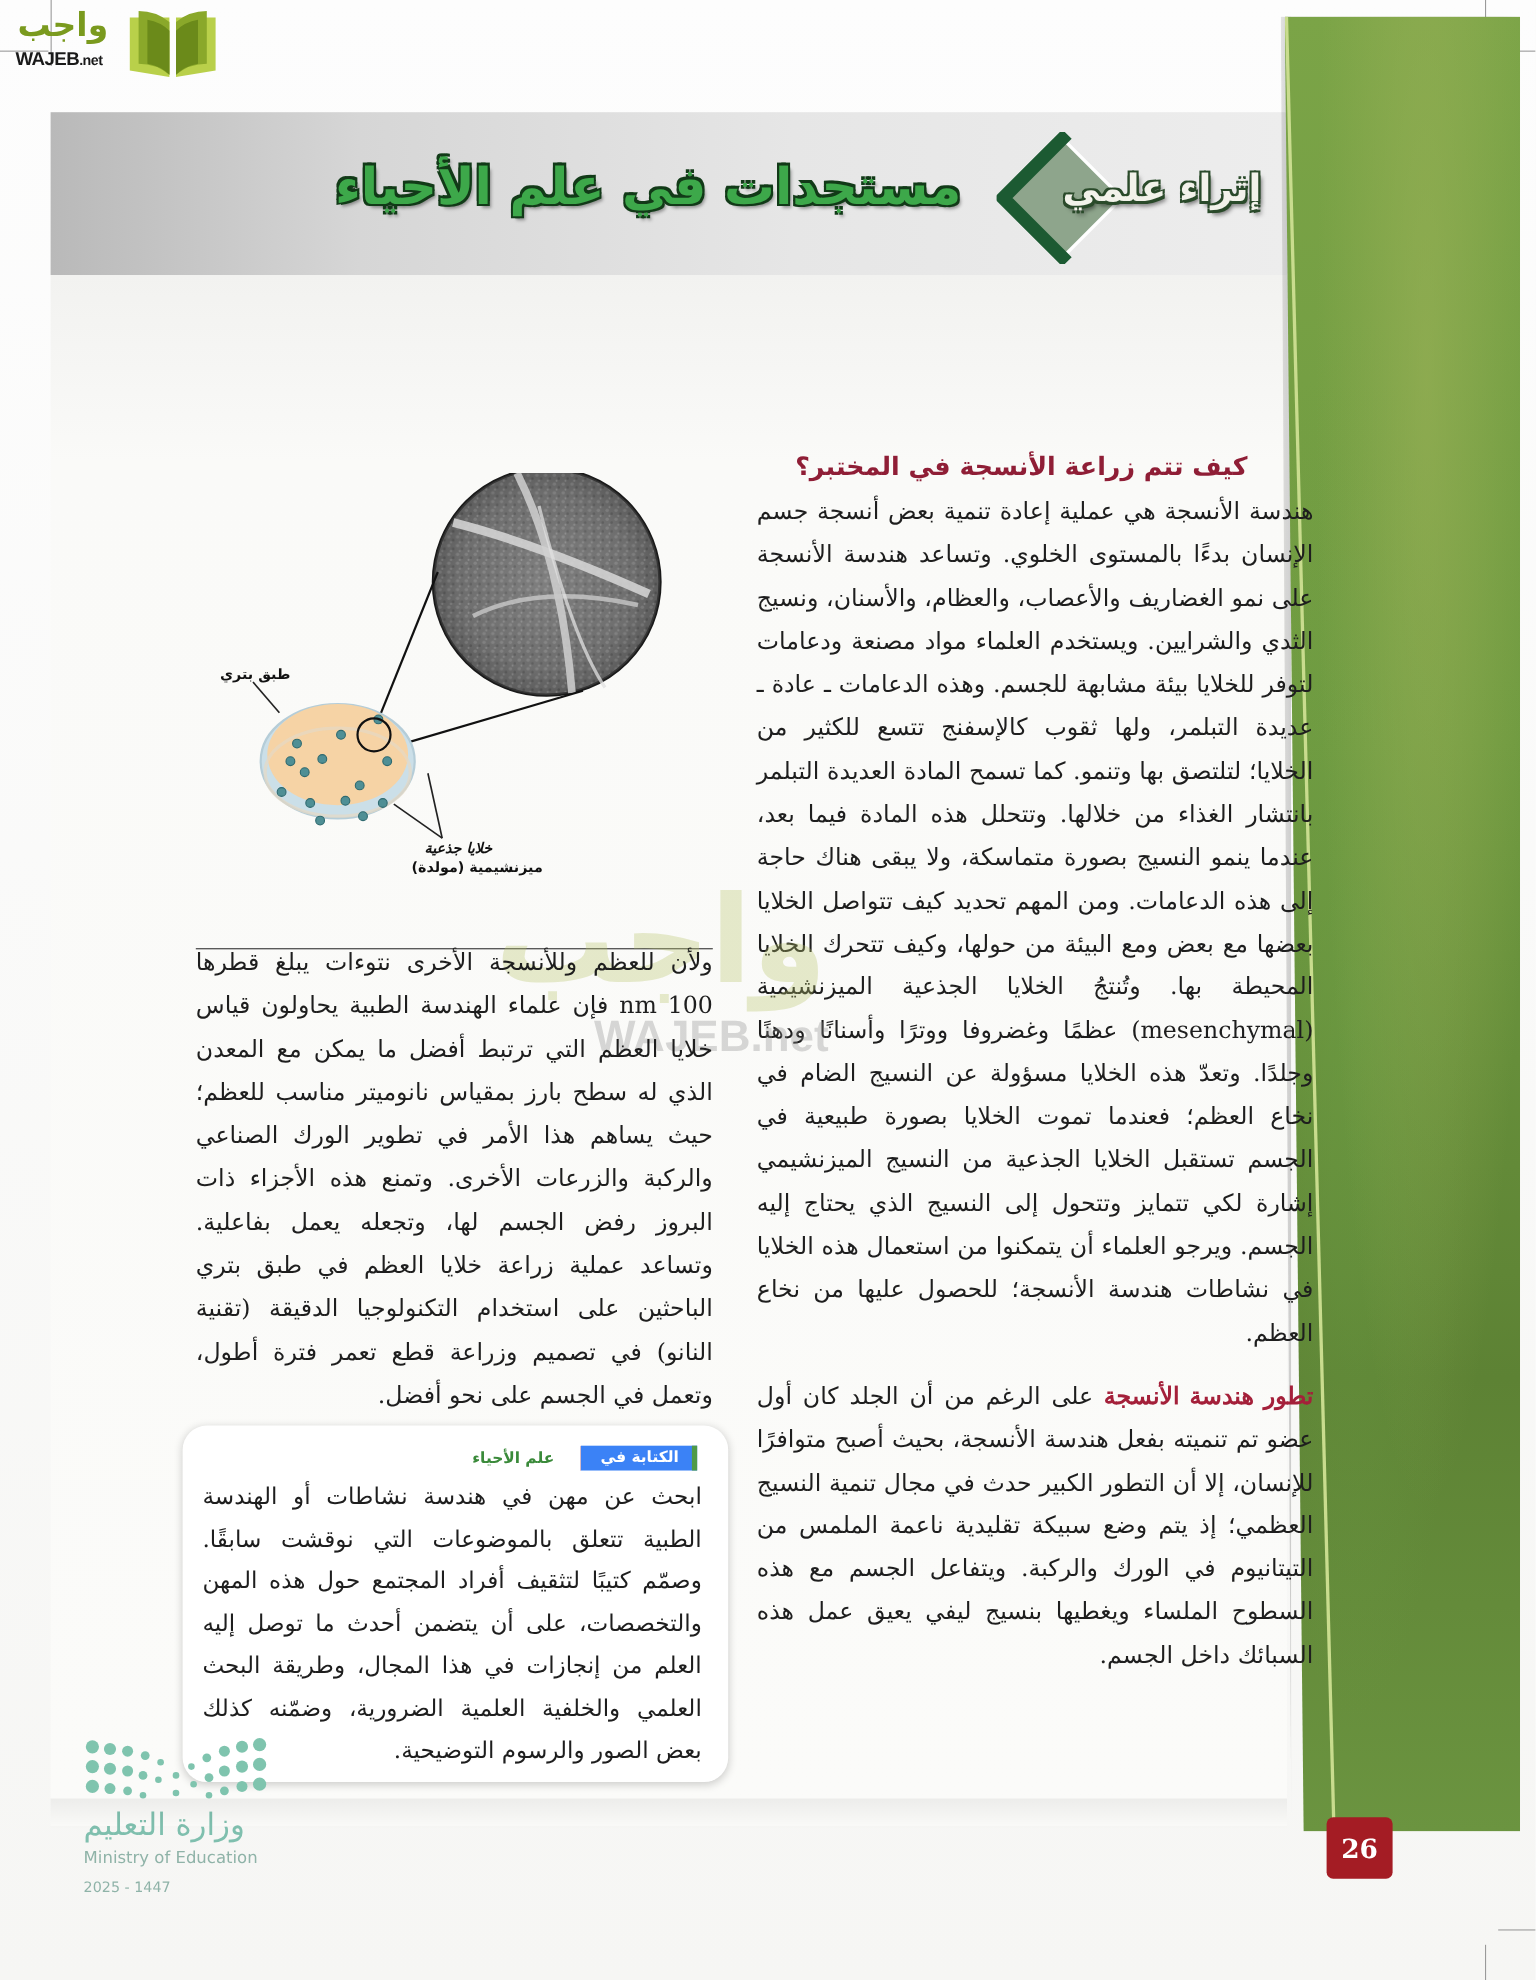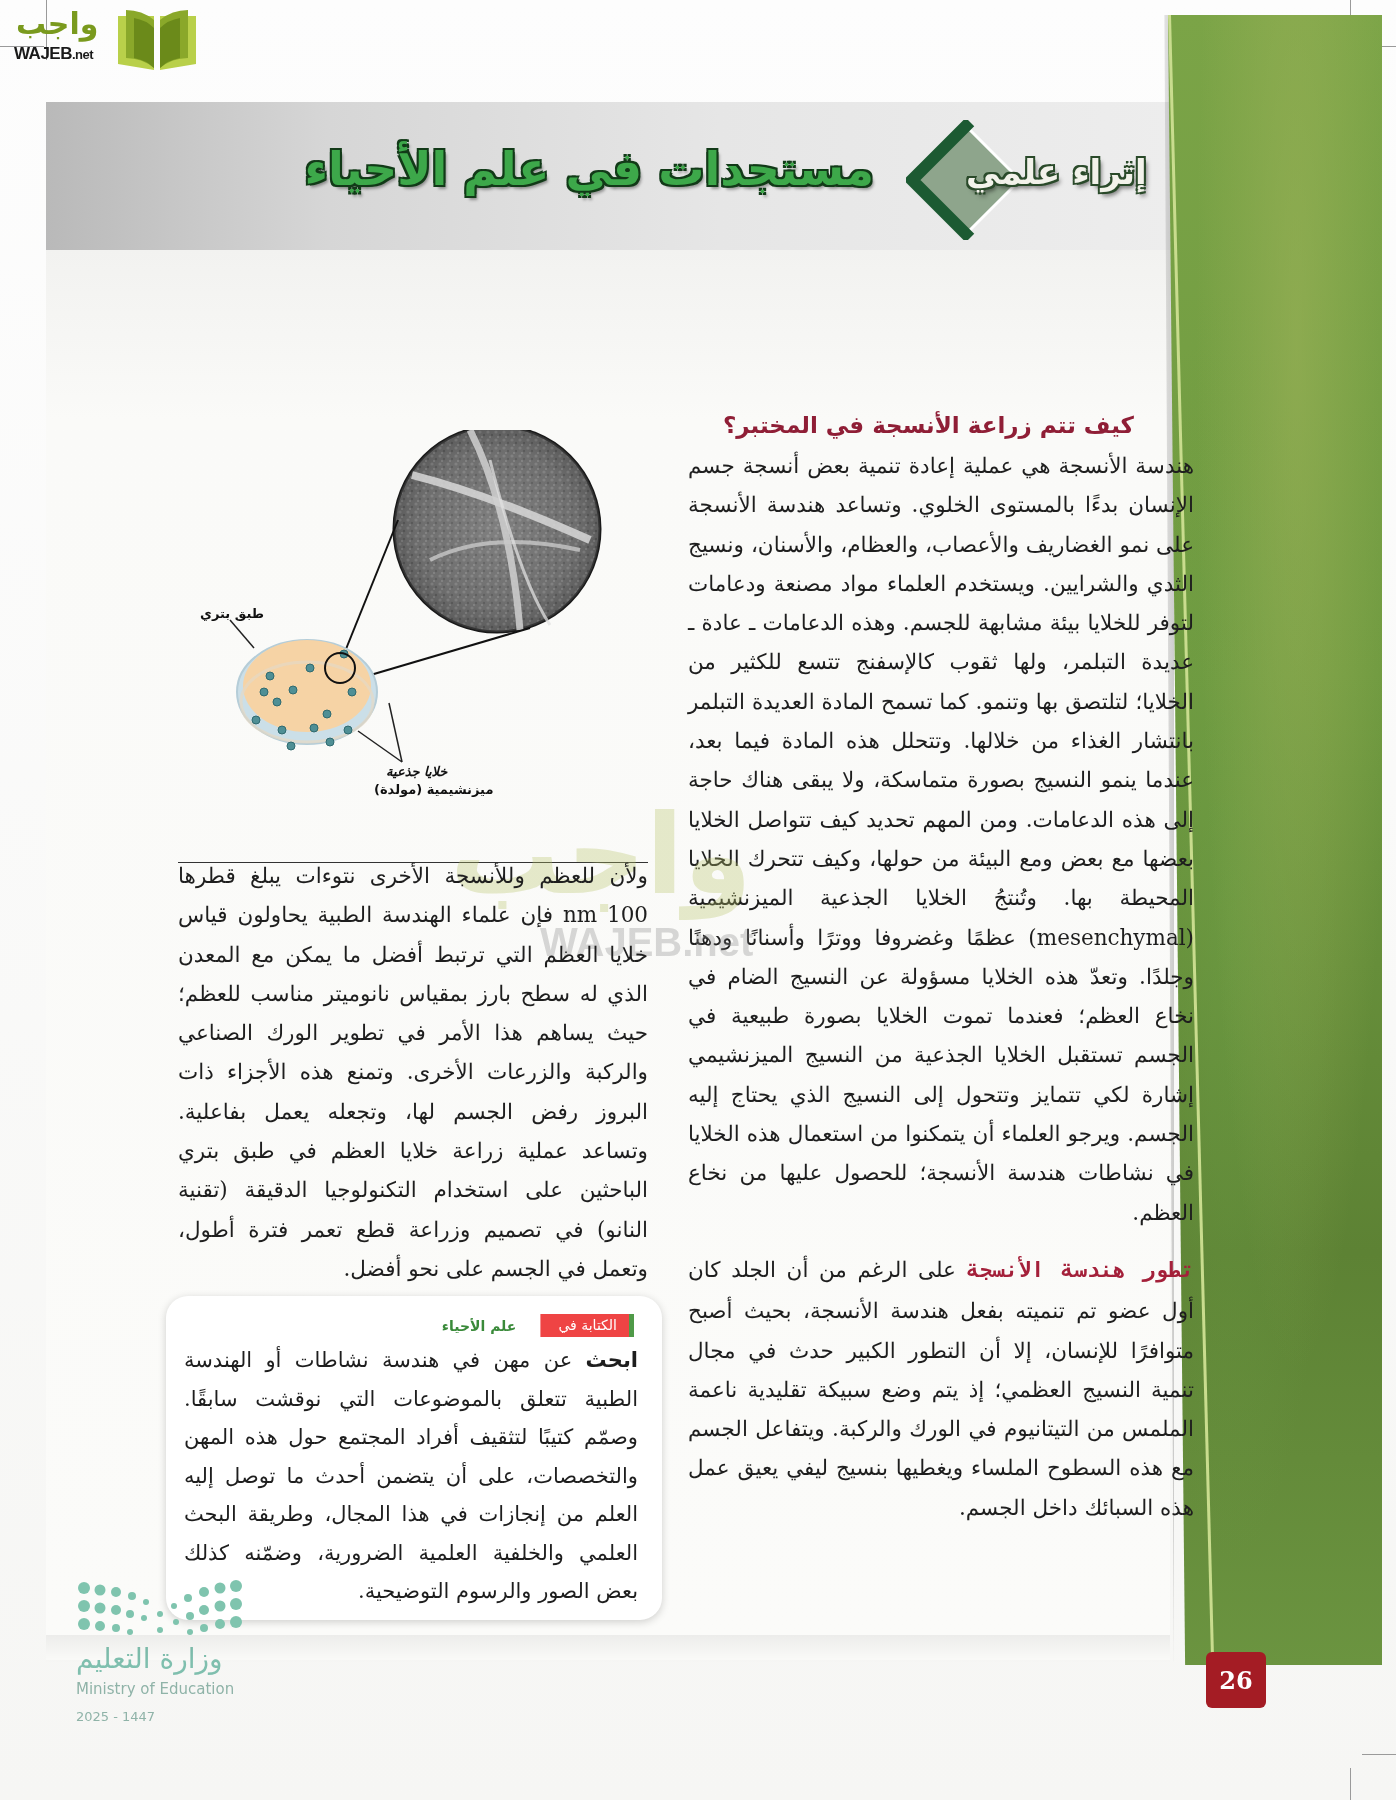--- a/index.html
+++ b/index.html
@@ -76,21 +76,21 @@
   }
   .section-heading {
     font-family: "DejaVu Sans", sans-serif; font-weight: bold; font-size: 23px;
     color: #8f1e36; text-align: center; margin: 0 0 8px 0; padding-right: 60px;
   }
   .body-text {
     font-family: "DejaVu Serif", serif; font-size: 21.5px; line-height: 39.3px;
     color: #1e1e1e;
   }
   .inline-heading {
-    font-family: Liberation Mono, monospace; font-weight: bold; color: #a4203a;
+    font-family: Liberation Sans, sans-serif; font-weight: bold; color: #a4203a;
   }
   .para-gap { height: 18px; }
 
   
   .col-left {
     position: absolute; left: 178px; top: 856px; width: 470px;
     direction: rtl; text-align: justify; text-align-last: right;
   }
 
   
@@ -110,39 +110,39 @@
 
   
   .writing-box {
     position: absolute; left: 166px; top: 1296px; width: 496px; height: 324px;
     background: #ffffff; border-radius: 22px;
     box-shadow: 0 2px 8px rgba(0,0,0,0.18);
     padding: 18px 24px 0 18px; direction: rtl;
   }
   .wb-tag-row { display: flex; align-items: center; gap: 10px; margin-right: 4px; }
   .wb-tag {
-    position: relative; background: #ef4444; color: #fff;
-    font-family: "DejaVu Sans", sans-serif; font-weight: normal; font-size: 14px;
+    position: relative; background: #3b82f6; color: #fff;
+    font-family: "DejaVu Sans", sans-serif; font-weight: bold; font-size: 14px;
     padding: 3px 12px 4px 18px; border-right: 5px solid #4f9a48;
     clip-path: polygon(0 0, 100% 0, 100% 100%, 0 100%, 0 100%);
   }
   .wb-tag::after {
     content: ""; position: absolute; left: -12px; top: 0;
     border-top: 13px solid transparent; border-bottom: 13px solid transparent;
     border-right: 12px solid #8f1e36;
   }
   .wb-subject {
     font-family: "DejaVu Sans", sans-serif; font-weight: bold; font-size: 14px;
     color: #3a8a3a; margin-right: 14px;
   }
   .wb-text {
     font-family: "DejaVu Serif", serif; font-size: 21px; line-height: 38.5px;
     color: #1e1e1e; text-align: justify; text-align-last: right; margin-top: 4px;
   }
-  .wb-text b { font-family: "DejaVu Sans", sans-serif; font-weight: bold; }
+  .wb-text b { font-family: "DejaVu Sans", sans-serif; font-weight: normal; }
 
   
   .wajeb-logo { position: absolute; left: 10px; top: 6px; width: 180px; height: 60px; }
   .wajeb-ar {
     position: absolute; left: 6px; top: 0px; font-family: "DejaVu Sans", sans-serif;
     font-weight: bold; font-size: 30px; color: #7a9a1e; direction: rtl;
   }
   .wajeb-en {
     position: absolute; left: 4px; top: 38px; font-family: "Liberation Sans", sans-serif;
     font-weight: bold; font-size: 17px; color: #1a1a1a; letter-spacing: -0.5px;

